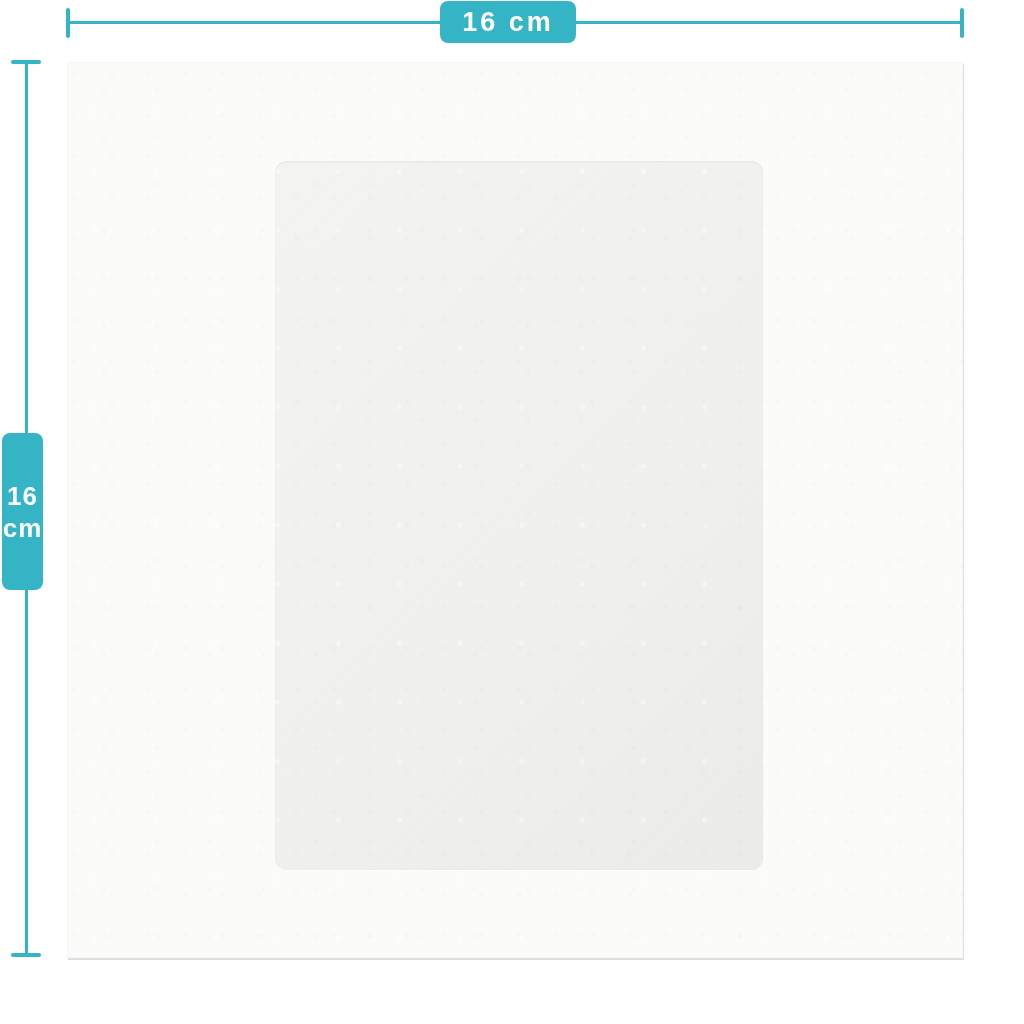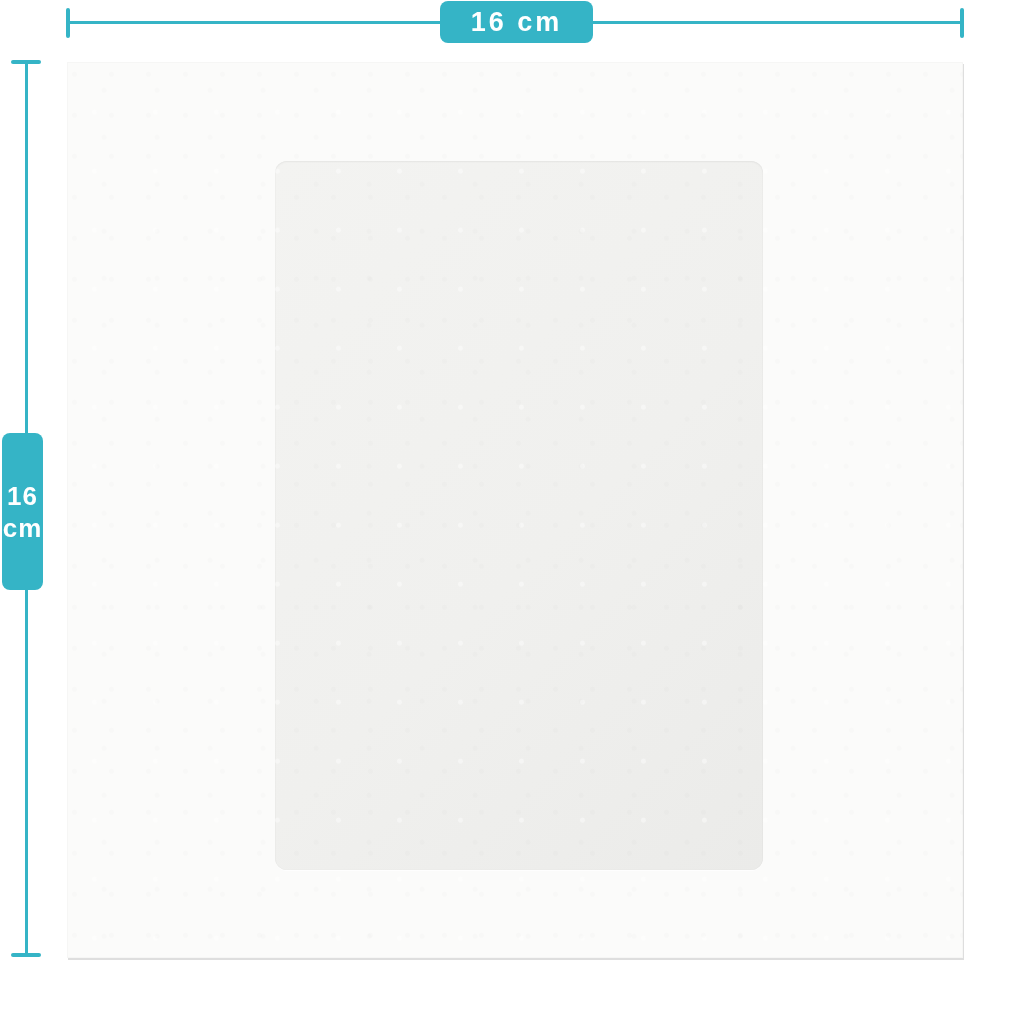--- a/index.html
+++ b/index.html
@@ -74,21 +74,21 @@
     height: 30px;
     border-radius: 2px;
     background: var(--accent);
   }
   .h-endcap.left  { left: 66px; }
   .h-endcap.right { left: 960px; }
   .h-dim-badge {
     position: absolute;
     left: 440px;
     top: 1px;
-    width: 153px;
+    width: 136px;
     height: 42px;
     border-radius: 8px;
     background: var(--accent);
     color: #ffffff;
     display: flex;
     align-items: center;
     justify-content: center;
     font-size: 27px;
     font-weight: 600;
     letter-spacing: 3px;

